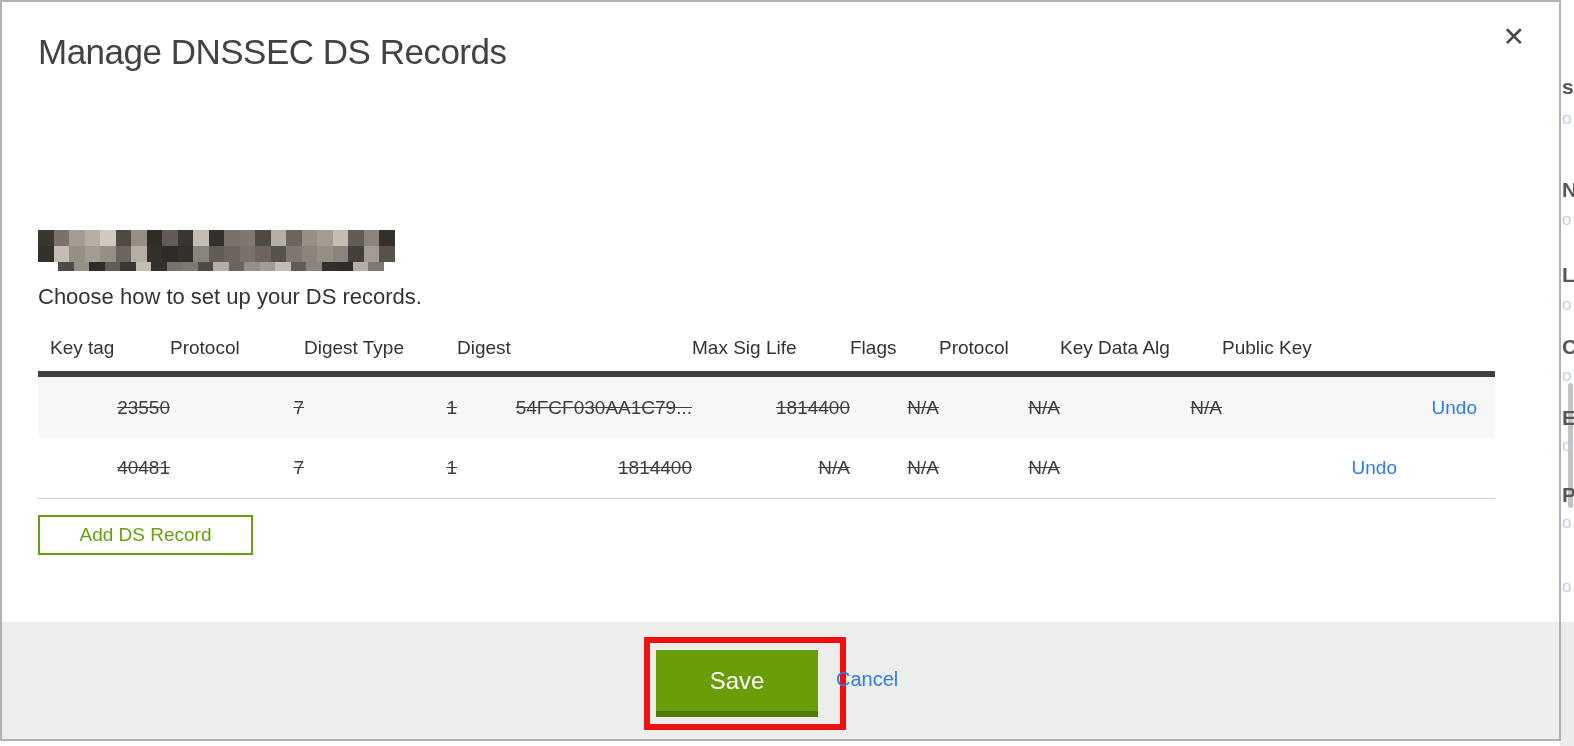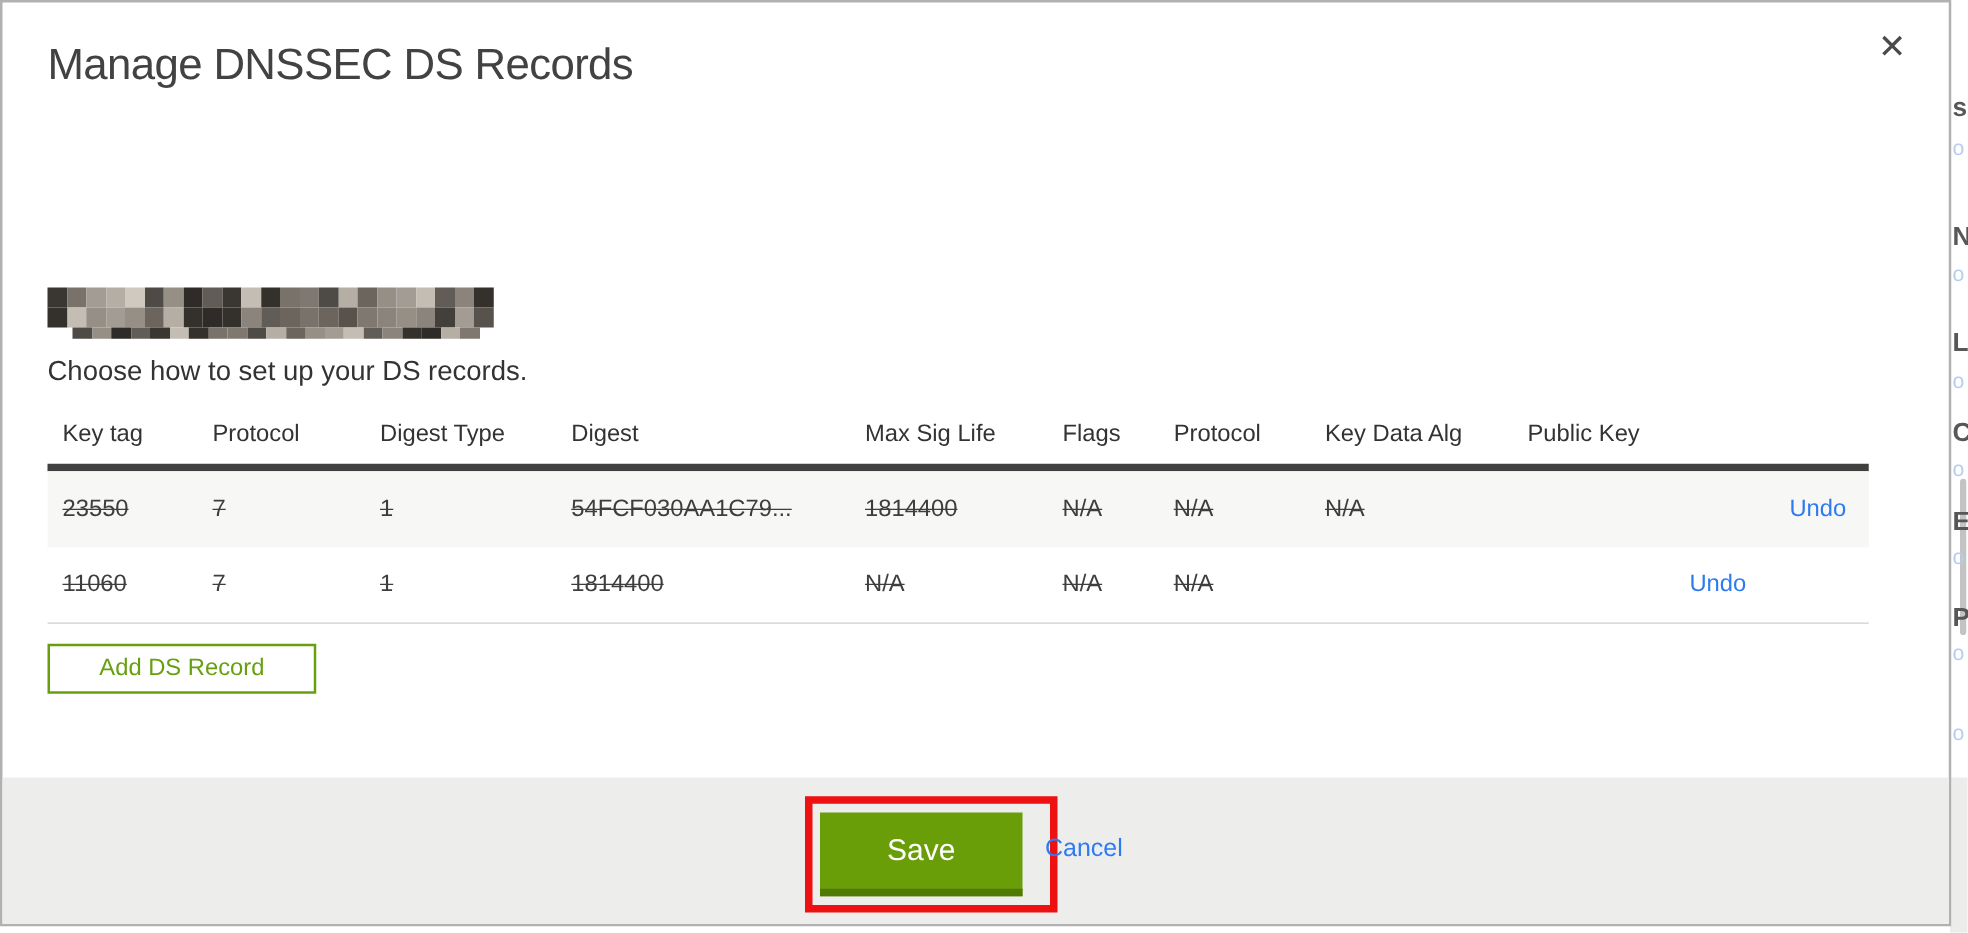--- a/index.html
+++ b/index.html
@@ -35,21 +35,21 @@
 
   
   .ds-table { position:absolute; top:330px; left:36px; width:1457px; font-size:19px; color:#333333; }
   .t-row { display:grid;
            grid-template-columns:120px 134px 153px 235px 158px 89px 121px 162px 193px 1fr;
            padding-left:12px; align-items:center; }
   .t-head { height:45px; align-items:end; padding-bottom:12px; border-bottom:6px solid #404040; }
   .t-data { height:61px; color:#3e3e3e; }
   .t-data.alt { background:#f7f7f6; }
   .t-data.ruled { border-bottom:1px solid #cfcfcf; }
-  .struck { text-decoration:line-through; }
+  .struck { text-decoration:line-through;text-align:right; }
   .undo-cell { text-align:right; padding-right:18px; }
   .undo-link { color:#2e7bf0; text-decoration:none; cursor:pointer; }
 
   
   .add-btn { position:absolute; top:513px; left:36px; width:215px; height:40px;
              background:#ffffff; border:2px solid #67a00f; color:#67a00f;
              font-size:19px; font-family:inherit; cursor:pointer; }
 
   .modal-footer { position:absolute; left:0; right:0; top:620px; bottom:0; background:#ededec; }
 
@@ -184,21 +184,21 @@
       <span class="struck">54FCF030AA1C79...</span>
       <span class="struck">1814400</span>
       <span class="struck">N/A</span>
       <span class="struck">N/A</span>
       <span class="struck">N/A</span>
       <span class="struck"></span>
       <span class="undo-cell"><a class="undo-link">Undo</a></span>
     </div>
 
     <div class="t-row t-data ruled">
-      <span class="struck">11060</span>
+      <span class="struck">40481</span>
       <span class="struck">7</span>
       <span class="struck">1</span>
       <span class="struck">1814400</span>
       <span class="struck">N/A</span>
       <span class="struck">N/A</span>
       <span class="struck">N/A</span>
       <span class="struck"></span>
       <span class="undo-cell"><a class="undo-link">Undo</a></span>
     </div>
 

